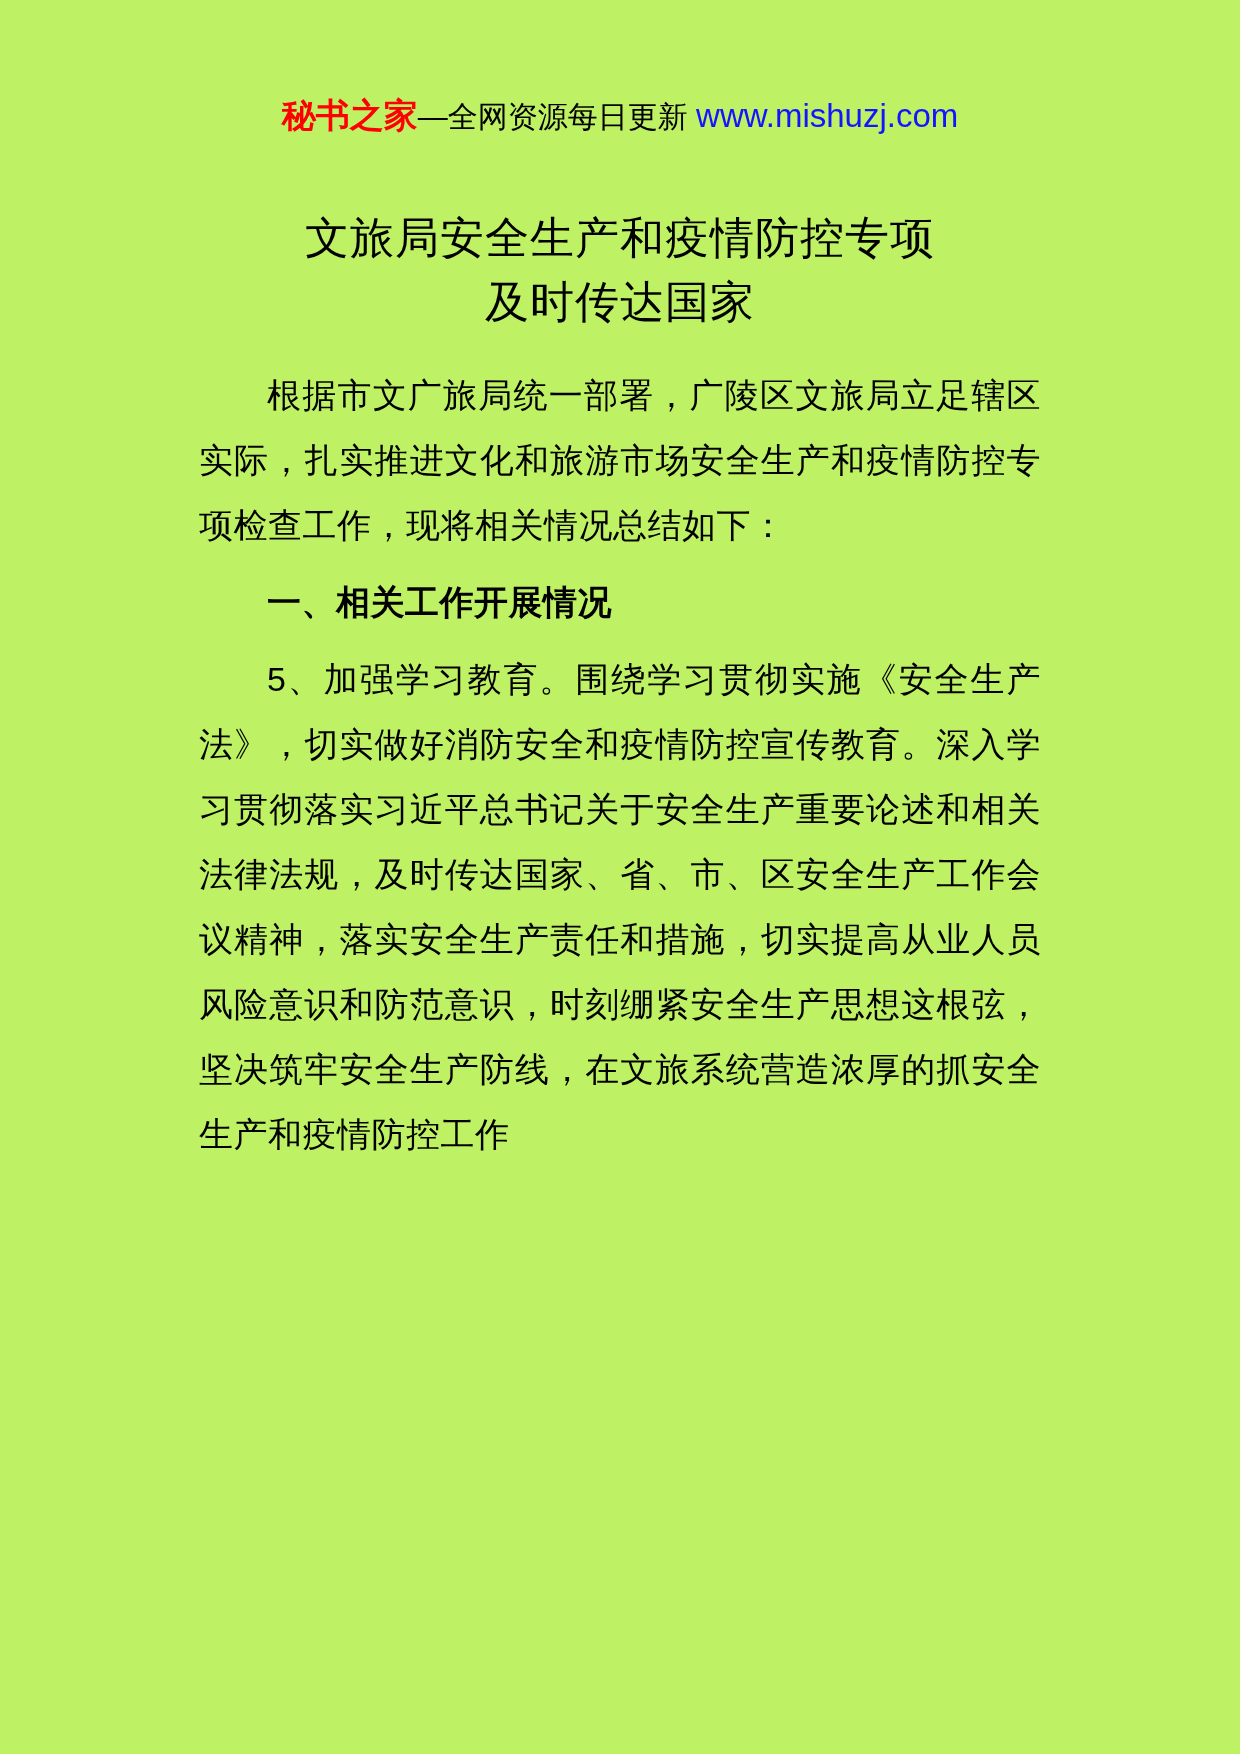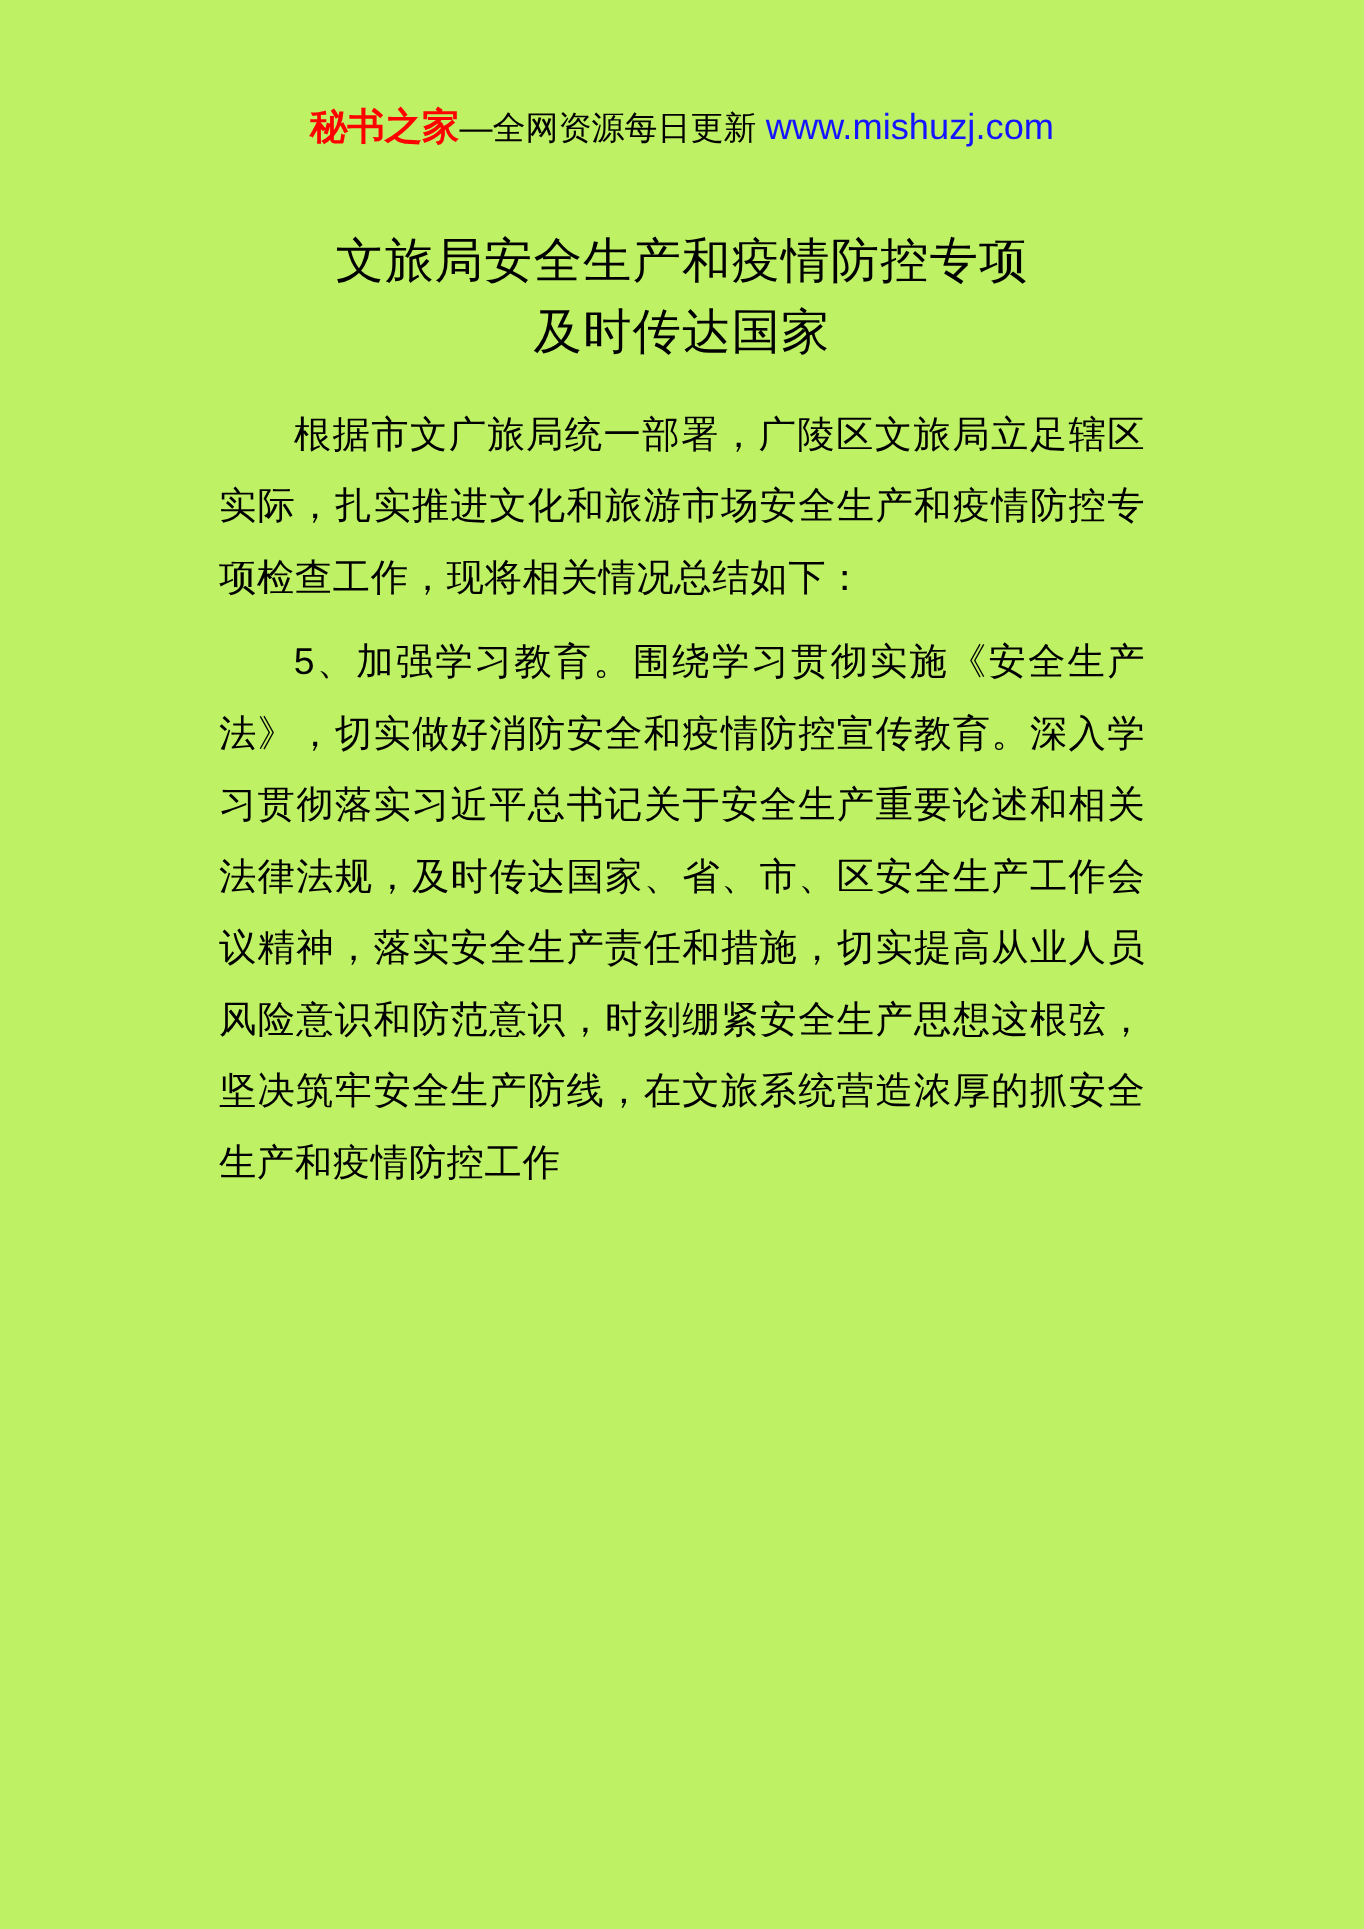--- a/index.html
+++ b/index.html
@@ -85,16 +85,17 @@
     <span class="brand">秘书之家</span><span class="tagline">—全网资源每日更新 </span><span class="url">www.mishuzj.com</span>
   </div>
 
   <div class="doc-title">
     <div>文旅局安全生产和疫情防控专项</div>
     <div>及时传达国家</div>
   </div>
 
   <div class="doc-body">
     <p>根据市文广旅局统一部署，广陵区文旅局立足辖区实际，扎实推进文化和旅游市场安全生产和疫情防控专项检查工作，现将相关情况总结如下：</p>
+    <p class="heading">一、相关工作开展情况</p>
     <p>5、加强学习教育。围绕学习贯彻实施《安全生产法》，切实做好消防安全和疫情防控宣传教育。深入学习贯彻落实习近平总书记关于安全生产重要论述和相关法律法规，及时传达国家、省、市、区安全生产工作会议精神，落实安全生产责任和措施，切实提高从业人员风险意识和防范意识，时刻绷紧安全生产思想这根弦，坚决筑牢安全生产防线，在文旅系统营造浓厚的抓安全生产和疫情防控工作</p>
   </div>
 
 </div>
 
 </body></html>

